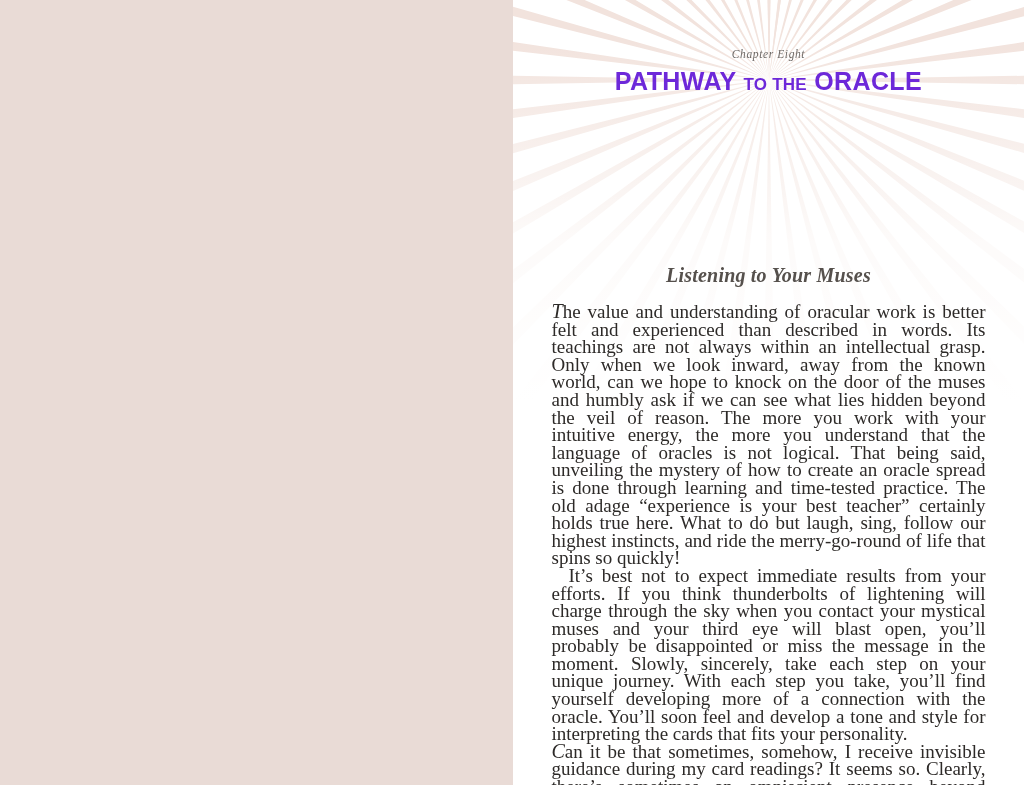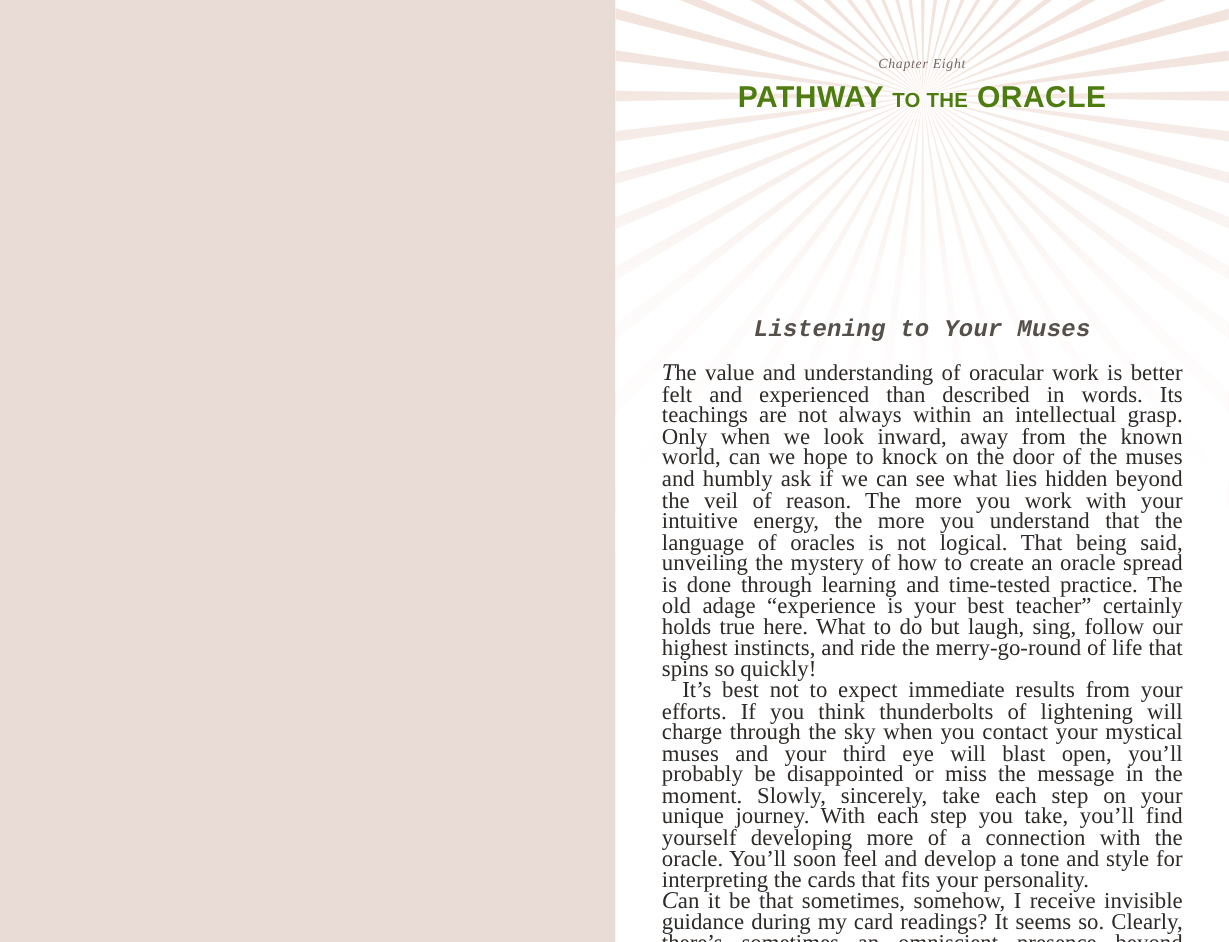--- a/index.html
+++ b/index.html
@@ -72,39 +72,39 @@
     font-size: 11.5px;
     letter-spacing: 0.6px;
     color: #6f6a67;
     margin-bottom: 7px;
   }
   .chapter-title {
     font-family: "Liberation Sans", sans-serif;
     font-size: 25px;
     font-weight: bold;
     letter-spacing: 0.4px;
-    color: #4d7c0f;
+    color: #6d28d9;
     white-space: nowrap;
   }
   .chapter-title .small {
     font-size: 17px;
     font-weight: bold;
     letter-spacing: 0.2px;
   }
 
   .body-area {
     position: relative;
     z-index: 4;
     margin: 0 auto;
     width: 434px;
     padding-top: 168px;
   }
 
   .section-title {
-    font-family: Liberation Mono, monospace;
+    font-family: Liberation Serif, serif;
     font-style: italic;
     font-size: 20px;
     color: #55504c;
     text-align: center;
     margin: 0 0 16px 0;
     letter-spacing: 0.2px;
   }
   .section-title-2 {
     margin-top: 44px;
   }

